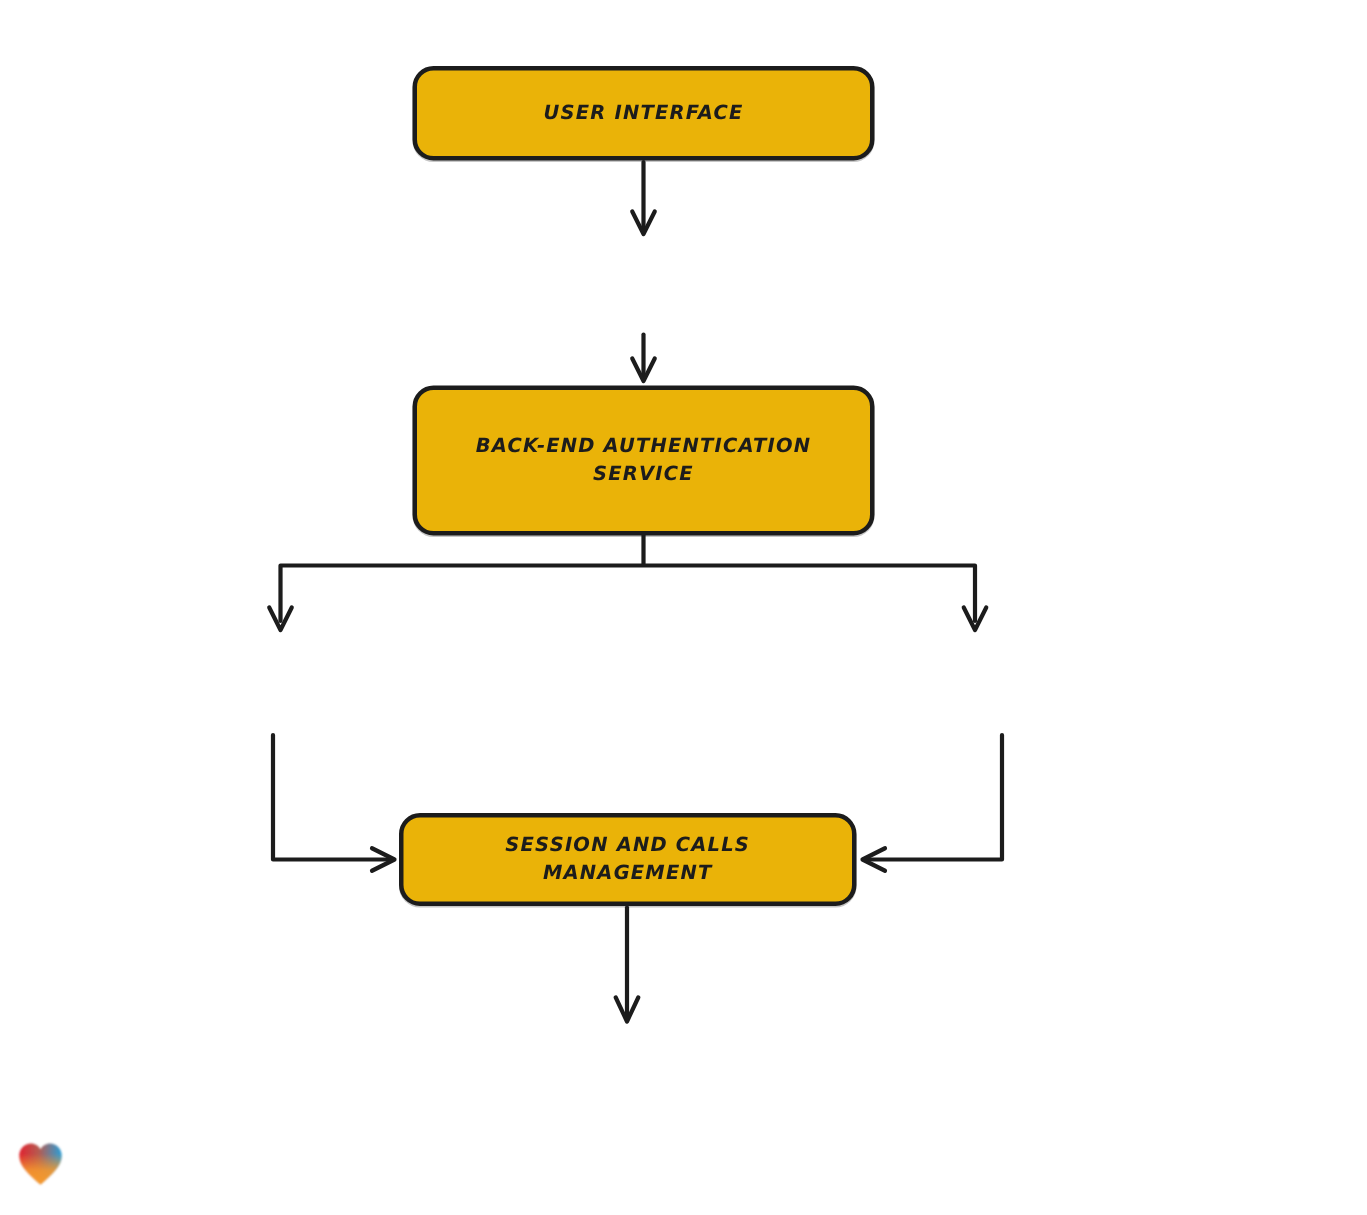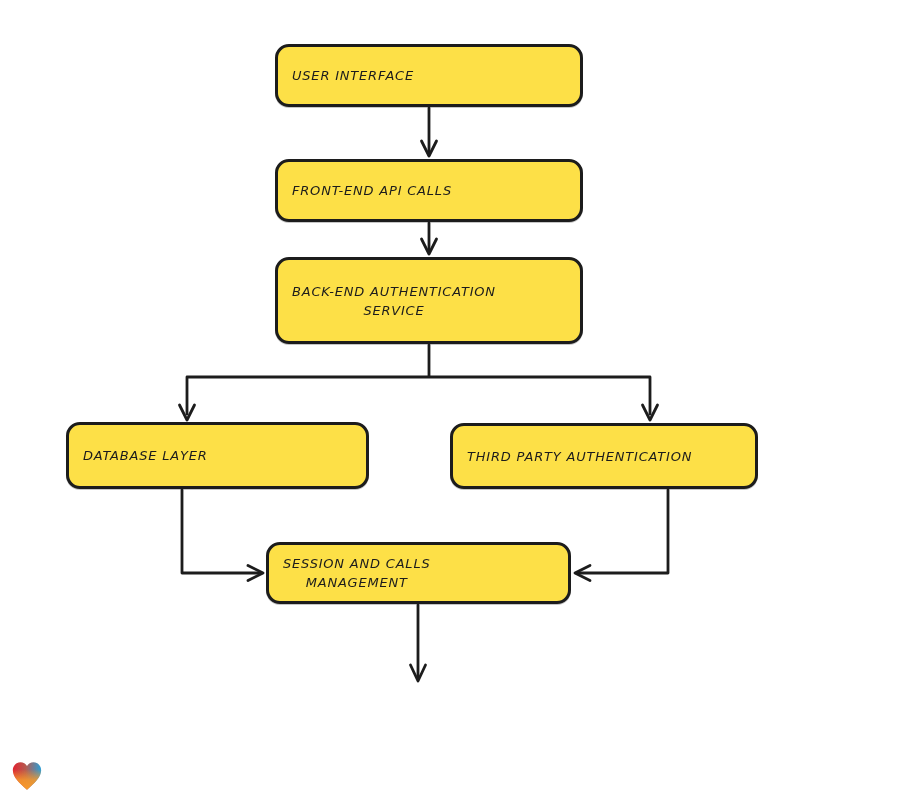--- a/index.html
+++ b/index.html
@@ -22,27 +22,29 @@
   }
   .connectors path {
     fill: none;
     stroke: #1c1c1c;
     stroke-width: 2.8;
     stroke-linecap: round;
     stroke-linejoin: round;
   }
   .node {
     position: absolute;
-    background: #fde047;
+    background: #eab308;
     border: 3px solid #1c1c1c;
     border-radius: 14px;
     display: flex;
     align-items: center;
+    justify-content: center;
     text-align: center;
     box-shadow: 0 1px 0 rgba(28,28,28,0.25);
+    font-weight: bold;
   }
   .node-label {
     font-size: 13px;
     font-style: italic;
     letter-spacing: 0.8px;
     line-height: 19px;
     color: #1c1c1c;
     white-space: pre-line;
     padding: 0 14px;
   }
@@ -76,36 +78,27 @@
     <path d="M590 565.5 L575 573 L590 580.5"></path>
 
     <path d="M418 605 L418 678"></path>
     <path d="M410.5 665 L418 681 L425.5 665"></path>
   </svg>
 
   <div class="node" style="left:275px; top:44px; width:308px; height:63px;">
     <span class="node-label">USER INTERFACE</span>
   </div>
 
-  <div class="node" style="left:275px; top:159px; width:308px; height:63px;">
-    <span class="node-label">FRONT-END API CALLS</span>
-  </div>
 
-  <div class="node" style="left:275px; top:257px; width:308px; height:87px;">
+  <div class="node" style="left:275px; top:257px; width:308px; height:100px;">
     <span class="node-label">BACK-END AUTHENTICATION
 SERVICE</span>
   </div>
 
-  <div class="node" style="left:66px; top:422px; width:303px; height:67px;">
-    <span class="node-label">DATABASE LAYER</span>
-  </div>
 
-  <div class="node" style="left:450px; top:423px; width:308px; height:66px;">
-    <span class="node-label">THIRD PARTY AUTHENTICATION</span>
-  </div>
 
   <div class="node" style="left:266px; top:542px; width:305px; height:62px;">
     <span class="node-label">SESSION AND CALLS
 MANAGEMENT</span>
   </div>
 
 
   <div class="logo">
     <svg width="34" height="37" viewBox="0 0 36 36" xmlns="http://www.w3.org/2000/svg">
       <defs>

